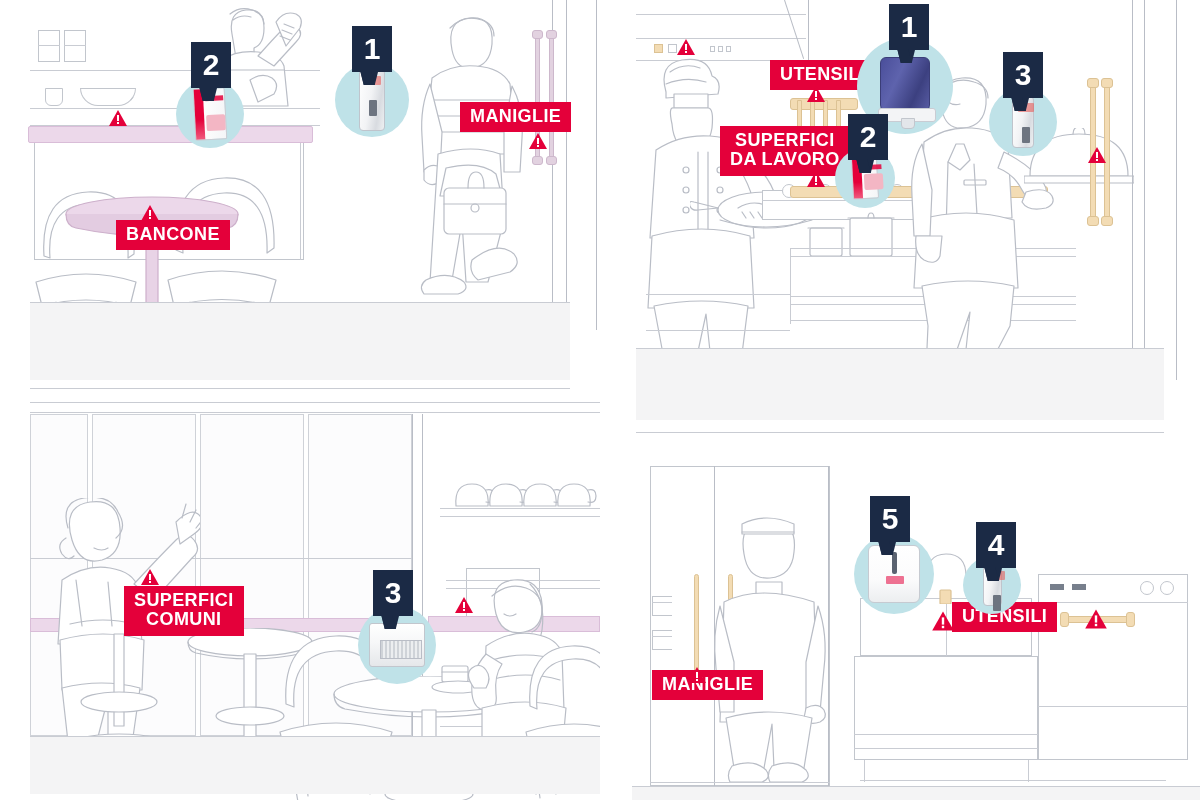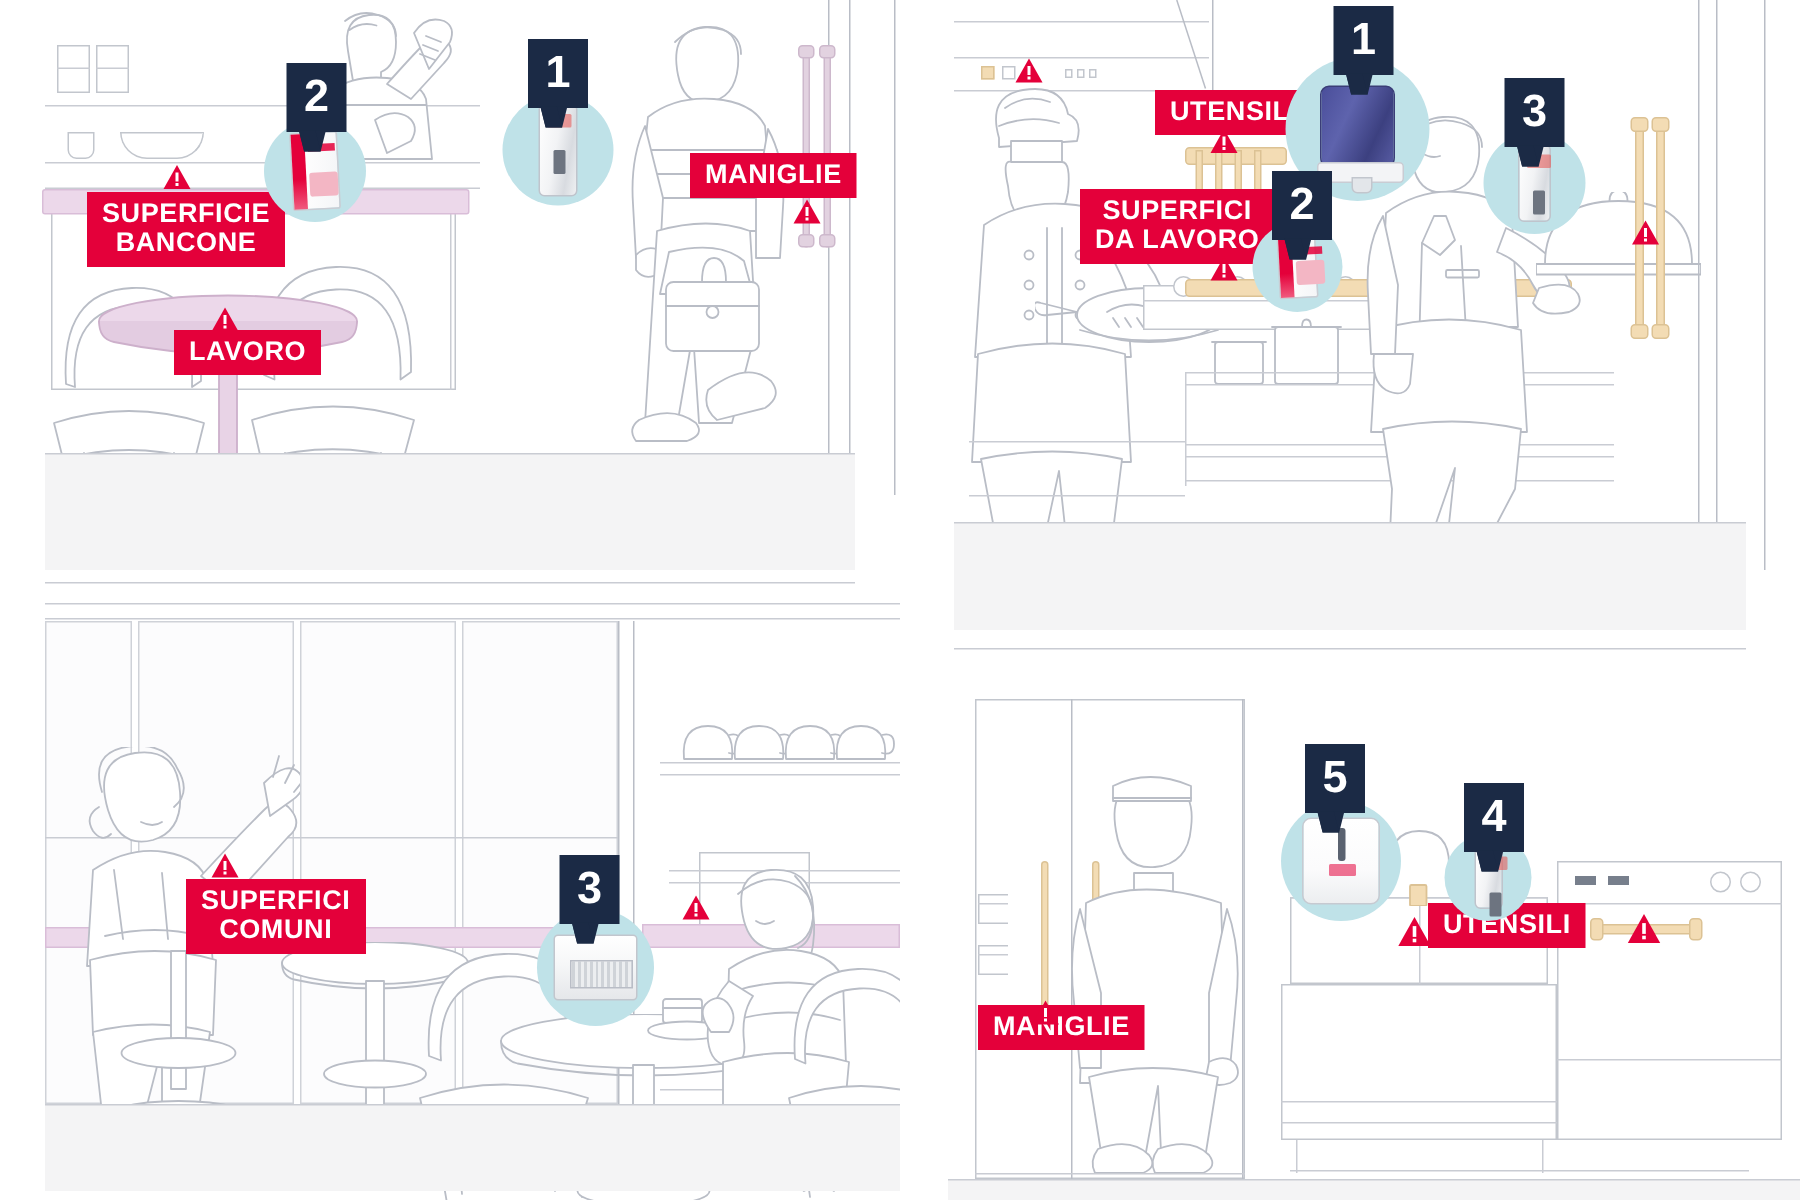--- a/index.html
+++ b/index.html
@@ -291,23 +291,21 @@
         </svg>
     </div>
     <div class="warn" style="left:528px;top:132px;">
       <svg viewBox="0 0 20 18">
           <path d="M10 1 L19 17 H1 Z" fill="#e4003a"></path>
           <rect x="9" y="6" width="2" height="6" fill="#fff"></rect>
           <rect x="9" y="13" width="2" height="2" fill="#fff"></rect>
         </svg>
     </div>
 
-    <div class="tag" style="left:58px;top:128px;">SUPERFICIE
-BANCONE</div>
-    <div class="tag" style="left:116px;top:220px;">LAVORO</div>
+    <div class="tag" style="left:116px;top:220px;">BANCONE</div>
     <div class="tag" style="left:460px;top:102px;">MANIGLIE</div>
   </div>
 
   <div class="panel" style="left:632px;top:0;width:568px;height:440px;">
 
     <div class="ln h" style="left:4px;top:14px;width:170px;"></div>
     <div class="ln h" style="left:4px;top:38px;width:170px;"></div>
     <div class="ln h" style="left:4px;top:60px;width:176px;"></div>
     <div class="shape" style="left:22px;top:44px;width:9px;height:9px;background:#f3dcb4;border-color:#dcc294;"></div>
     <div class="shape" style="left:36px;top:44px;width:9px;height:9px;"></div>

